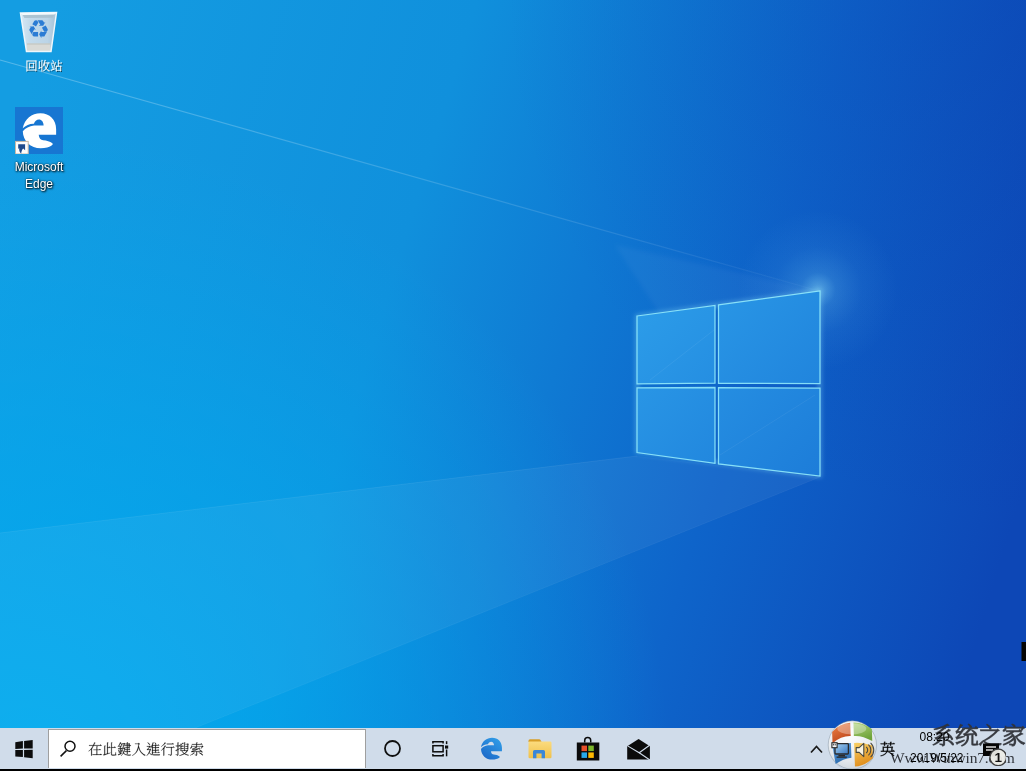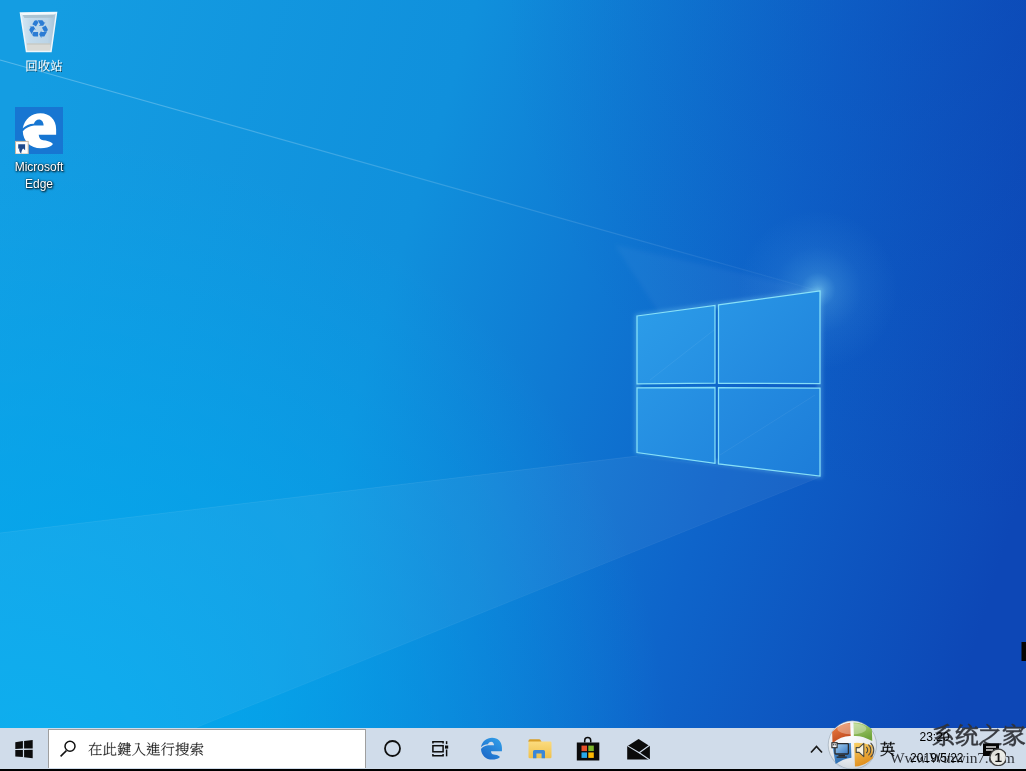--- a/index.html
+++ b/index.html
@@ -226,21 +226,21 @@
 <path d="M1.2,6.6 L4.2,6.6 L8.8,2.4 L8.8,15.6 L4.2,11.4 L1.2,11.4 Z" fill="#f8f2e0" stroke="#4a4a42" stroke-width="1.1" stroke-linejoin="round"></path>
 <path d="M11.2,5.8 A4.2,4.2 0 0 1 11.2,12.2" fill="none" stroke="#4a4a42" stroke-width="1.1"></path>
 <path d="M13.4,3.7 A7,7 0 0 1 13.4,14.3" fill="none" stroke="#4a4a42" stroke-width="1.1"></path>
 <path d="M15.6,1.8 A9.8,9.8 0 0 1 15.6,16.2" fill="none" stroke="#4a4a42" stroke-width="1.1"></path>
 </svg>
 <svg class="abs" style="left:878.5px;top:740px" width="18" height="18" viewBox="0 0 18 18">
 <g transform="scale(1.08)">
         <path transform="translate(0.8,13.8)" d="M10.8 -11.9Q10.8 -11.7 10.7 -11.7Q10.6 -11.6 10.3 -11.5V-8.7Q10.3 -8.7 10.3 -8.6Q10.2 -8.5 10.1 -8.5Q10.0 -8.5 9.8 -8.5H9.7V-12.0ZM5.1 -12.0Q5.1 -11.8 5.0 -11.7Q4.9 -11.6 4.7 -11.6V-8.7Q4.7 -8.7 4.6 -8.6Q4.5 -8.6 4.4 -8.5Q4.3 -8.5 4.1 -8.5H4.0V-12.1ZM8.2 -2.7Q9.4 -2.2 10.2 -1.7Q11.1 -1.2 11.6 -0.8Q12.2 -0.4 12.5 -0.1Q12.8 0.2 12.9 0.5Q13.1 0.8 13.0 0.9Q13.0 1.1 12.9 1.1Q12.7 1.1 12.6 1.0Q12.2 0.6 11.6 -0.0Q11.0 -0.6 10.1 -1.2Q9.2 -1.9 8.0 -2.4ZM12.8 -11.1Q12.8 -11.1 12.9 -11.0Q13.0 -10.9 13.2 -10.8Q13.3 -10.7 13.5 -10.5Q13.7 -10.3 13.8 -10.2Q13.8 -10.0 13.5 -10.0H7.6L7.5 -10.4H12.2ZM6.0 -11.1Q6.0 -11.1 6.2 -11.0Q6.3 -10.9 6.4 -10.8Q6.6 -10.7 6.8 -10.5Q7.0 -10.3 7.1 -10.2Q7.0 -10.0 6.7 -10.0H0.8L0.7 -10.4H5.5ZM8.0 -8.8Q8.0 -8.7 7.9 -8.6Q7.8 -8.5 7.5 -8.4V-6.4Q7.5 -5.5 7.4 -4.6Q7.2 -3.7 6.8 -2.8Q6.4 -2.0 5.7 -1.3Q4.9 -0.5 3.8 0.1Q2.6 0.7 0.8 1.1L0.7 0.8Q2.3 0.4 3.4 -0.2Q4.5 -0.8 5.2 -1.5Q5.9 -2.2 6.2 -3.0Q6.6 -3.8 6.7 -4.7Q6.9 -5.5 6.9 -6.5V-8.9ZM2.8 -7.7 3.6 -7.3H10.7L11.1 -7.8L12.2 -7.0Q12.1 -6.9 11.9 -6.9Q11.8 -6.8 11.5 -6.8V-3.5H10.9V-6.9H3.4V-3.5H2.8V-7.3ZM12.6 -4.4Q12.6 -4.4 12.7 -4.3Q12.8 -4.2 13.0 -4.1Q13.2 -4.0 13.3 -3.8Q13.5 -3.6 13.7 -3.5Q13.7 -3.2 13.3 -3.2H1.0L0.9 -3.7H11.9Z" fill="#000" stroke="#000" stroke-width="0.45"></path>
       </g>
 </svg>
-<div class="abs" style="left:904.5px;top:730.4px;width:60px;text-align:center;font-size:12px;color:#000">23:20</div>
+<div class="abs" style="left:904.5px;top:730.4px;width:60px;text-align:center;font-size:12px;color:#000">08:20</div>
 <div class="abs" style="left:903.5px;top:750.6px;width:60px;text-align:right;font-size:12px;color:#000">2019/5/22</div>
 <svg class="abs" style="left:982px;top:741.5px" width="24" height="24" viewBox="0 0 24 24">
 <rect x="1" y="1.5" width="16" height="12.5" fill="#050505"></rect>
 <line x1="4" y1="5" x2="14" y2="5" stroke="#fff" stroke-width="1.3"></line>
 <line x1="4" y1="8" x2="11" y2="8" stroke="#fff" stroke-width="1.3"></line>
 <circle cx="16.2" cy="15.3" r="8.3" fill="rgba(236,236,231,0.95)" stroke="#3f3f3f" stroke-width="1.3"></circle>
 <text x="16.2" y="20" text-anchor="middle" font-size="13.5" font-weight="bold" fill="#111" font-family="Liberation Sans">1</text>
 </svg>
 <div class="abs" style="left:0px;top:768.55px;width:1026px;height:2.45px;background:#000"></div>
 </div>

